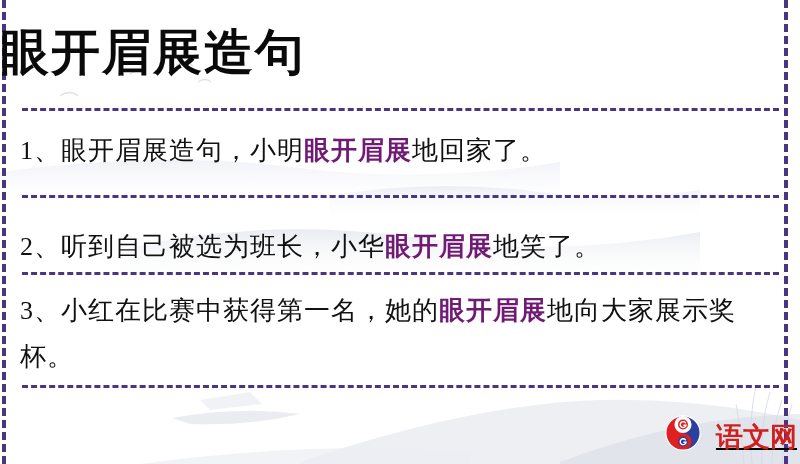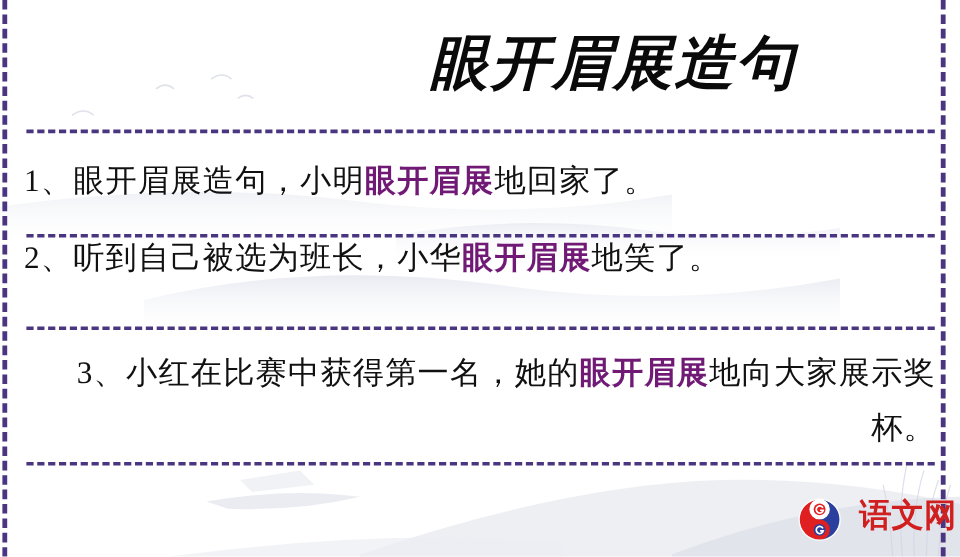--- a/index.html
+++ b/index.html
@@ -49,59 +49,59 @@
     border-top: 3px dashed #4a3580;
     z-index: 3;
   }
 
   
   .title {
     position: absolute;
     left: 0;
     top: 24px;
     width: 664px;
-    text-align: right;
+    text-align: left;
     font-size: 49px;
     line-height: 58px;
     font-weight: bold;
     color: #0a0a0a;
     letter-spacing: 2px;
     z-index: 4;
     white-space: nowrap;
-    font-style: italic;
   }
 
   
   .sentence {
     position: absolute;
     left: 20px;
     width: 760px;
     font-size: 26px;
     line-height: 46px;
     color: #111111;
     letter-spacing: 1px;
     z-index: 4;
   }
   .sentence .hl {
     color: #701a75;
     font-weight: bold;
   }
   .s1 { top: 128px; }
-  .s2 { top: 192px; }
-  .s3 { top: 288px; text-align: right; }
+  .s2 { top: 224px; }
+  .s3 { top: 288px; }
 
   
   .watermark {
     position: absolute;
     left: 664px;
     top: 414px;
     display: flex;
-    align-items: flex-start;
+    align-items: flex-end;
     gap: 14px;
     z-index: 5;
+    text-decoration: underline;
   }
   .wm-mark { width: 38px; height: 38px; display: block; }
   .wm-text {
     font-size: 27px;
     font-weight: bold;
     color: #d01f1f;
     letter-spacing: 0px;
     line-height: 30px;
     font-family: "Liberation Sans", "DejaVu Sans", sans-serif;
   }

